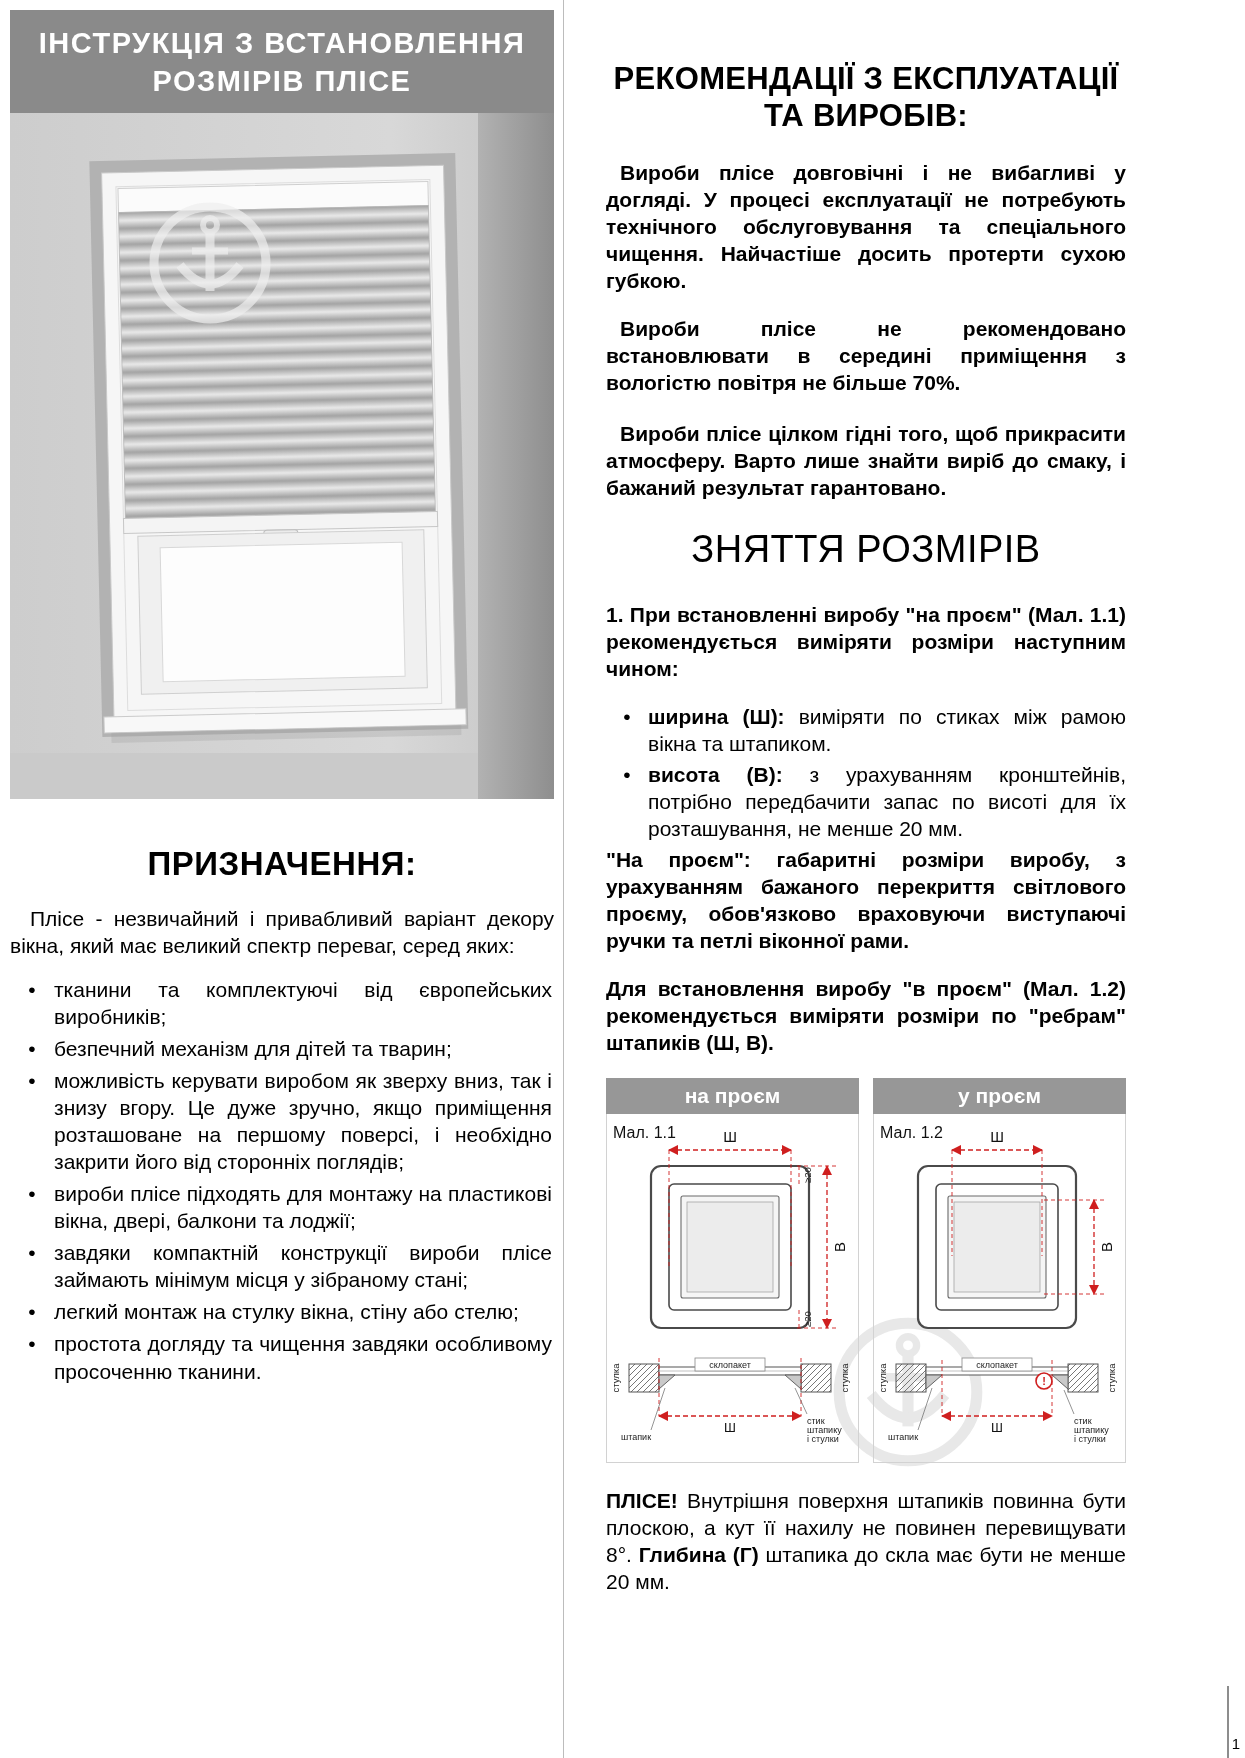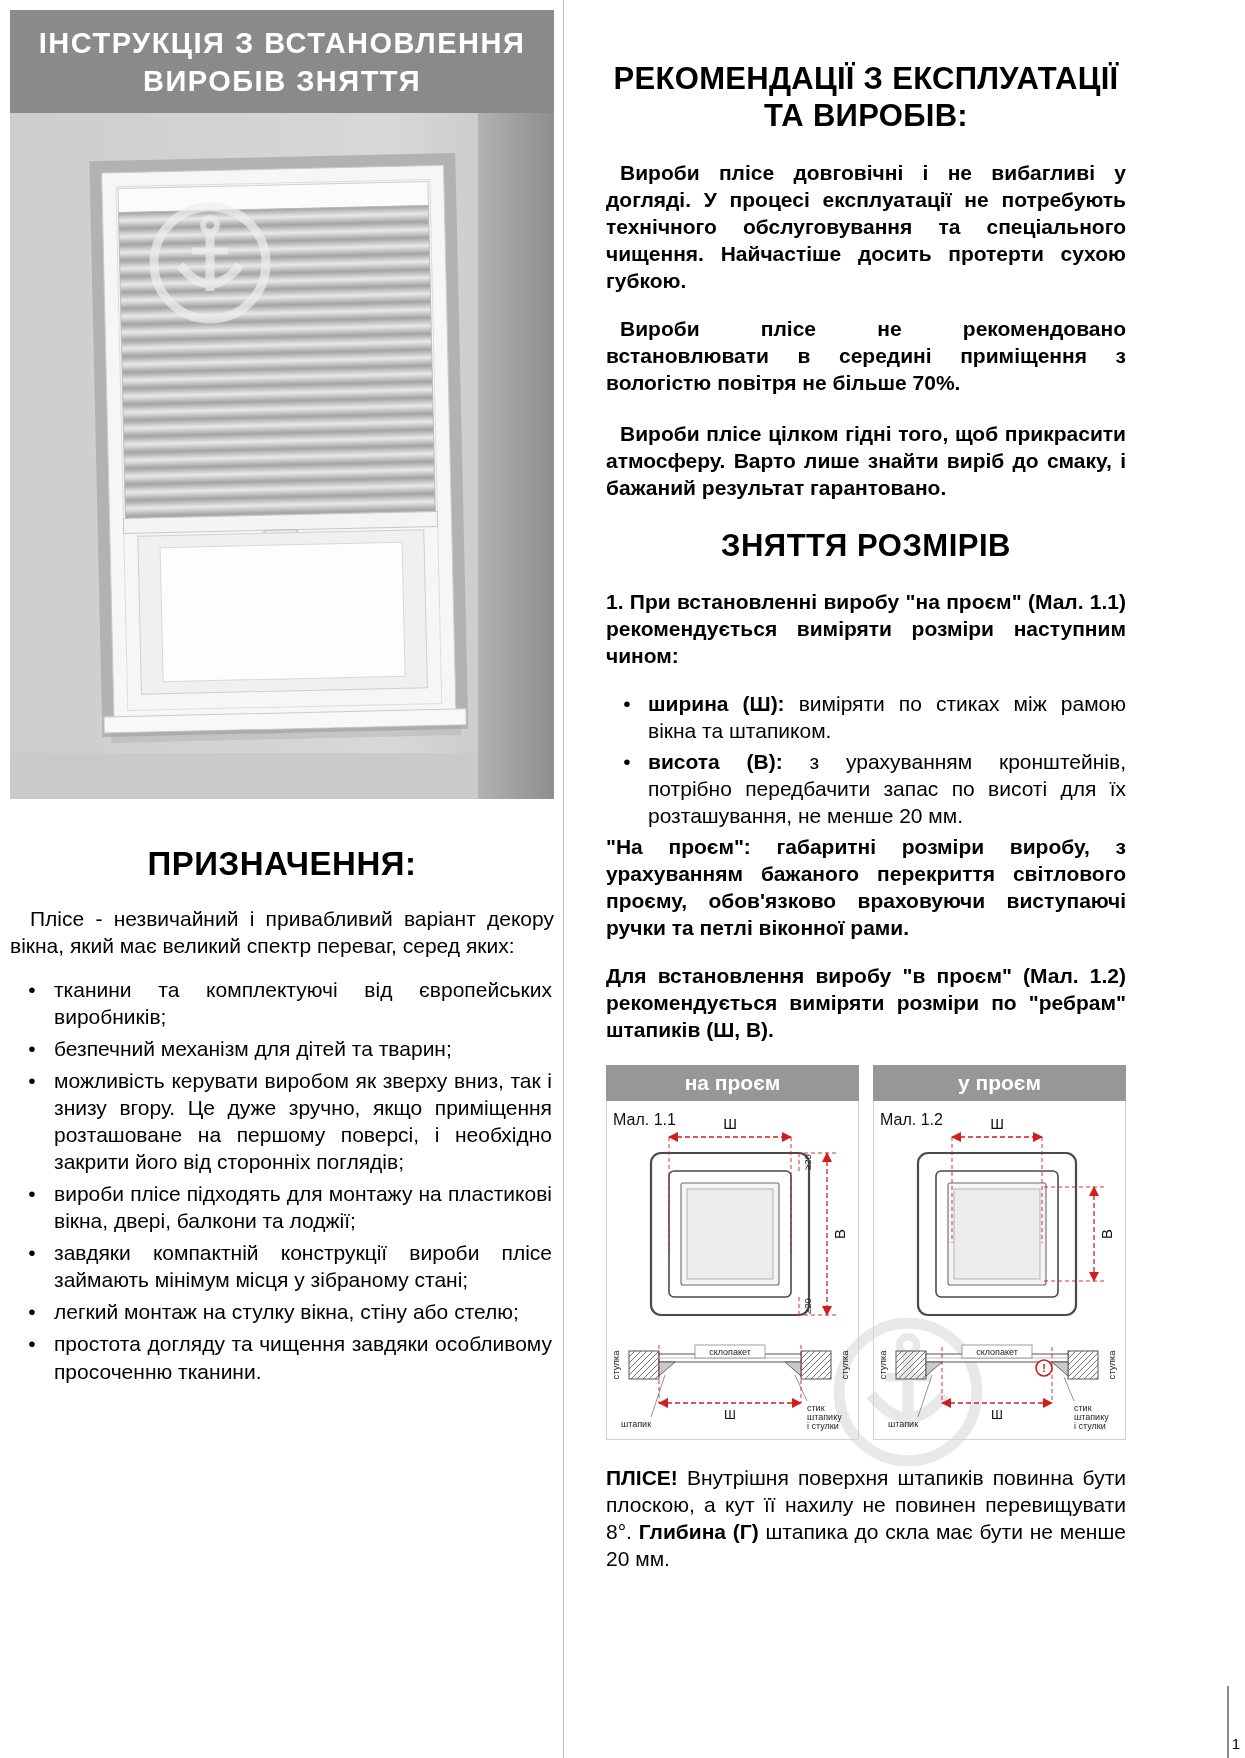--- a/index.html
+++ b/index.html
@@ -17,35 +17,35 @@
   .para{font-size:21px;line-height:1.29;text-align:justify;margin:22px 0 0;}
   .indent{text-indent:20px;}
   .blist{list-style:none;margin:16px 0 0;padding:0;}
   .bitem{display:flex;margin:0 0 5px;}
   .bitem .dot{flex:0 0 44px;text-align:center;font-size:21px;line-height:1.29;}
   .bitem .btxt{flex:1;font-size:21px;line-height:1.29;text-align:justify;padding-right:2px;}
 
   
   .col-right{position:absolute;left:606px;top:34px;width:520px;}
   .rtitle{text-align:center;font-size:31px;font-weight:bold;line-height:1.2;letter-spacing:.3px;}
-  .rtitle2{text-align:center;font-size:31px;font-weight:bold;margin-top:26px;letter-spacing:.5px;}
+  .rtitle2{text-align:center;font-size:38px;font-weight:normal;margin-top:26px;letter-spacing:.5px;}
   .rpara{font-size:21px;line-height:1.285;text-align:justify;margin-top:12px;font-weight:bold;}
   .rpara.gap{margin-top:24px;}
   .rpara.ind{text-indent:14px;}
   .rpara.tight{margin-top:2px;}
   .mlist{list-style:none;margin:6px 0 0;padding:0;}
   .mitem{display:flex;margin:0 0 4px;}
   .mitem .dot{flex:0 0 42px;text-align:center;font-size:21px;line-height:1.285;}
   .mitem .btxt{flex:1;font-size:21px;line-height:1.285;text-align:justify;}
 
   .diagrams{display:flex;gap:14px;margin-top:16px;position:relative;z-index:2;}
   .panel{flex:1;margin:0;}
   .panel-head{background:#979797;color:#fff;font-weight:bold;font-size:21px;
               text-align:center;padding:6px 16px;}
-  .panel-body{border:1px solid #d2d2d2;border-top:none;padding:2px 0 0;}
+  .panel-body{border:1px solid #d2d2d2;border-top:none;padding:2px 0 10px;}
 
   .attention{font-size:21px;line-height:1.29;text-align:justify;margin-top:24px;
              position:relative;z-index:2;}
 
   
   svg text{font-family:"Liberation Sans",sans-serif;}
   .figlbl{font-size:16px;fill:#111;}
   .dimlbl{font-size:15px;fill:#111;}
   .dimlbl2{font-size:13px;fill:#111;}
   .tiny{font-size:9.5px;fill:#222;}
@@ -60,21 +60,21 @@
 </style>
 </head>
 <body>
 
 <div class="vdivider"></div>
 
 <div class="col-left">
 
   <header class="lhead">
     <div>ІНСТРУКЦІЯ З ВСТАНОВЛЕННЯ</div>
-    <div>ВИРОБІВ ЗНЯТТЯ</div>
+    <div>РОЗМІРІВ ПЛІСЕ</div>
   </header>
 
   <div class="photo">
     <svg width="544" height="686" viewBox="0 0 544 686">
       <defs>
         <linearGradient id="wallg" x1="0" y1="0" x2="1" y2="0">
           <stop offset="0" stop-color="#cdcdcd"></stop>
             <stop offset="0.7" stop-color="#d8d8d8"></stop>
             <stop offset="1" stop-color="#c3c3c3"></stop>
         </linearGradient>

